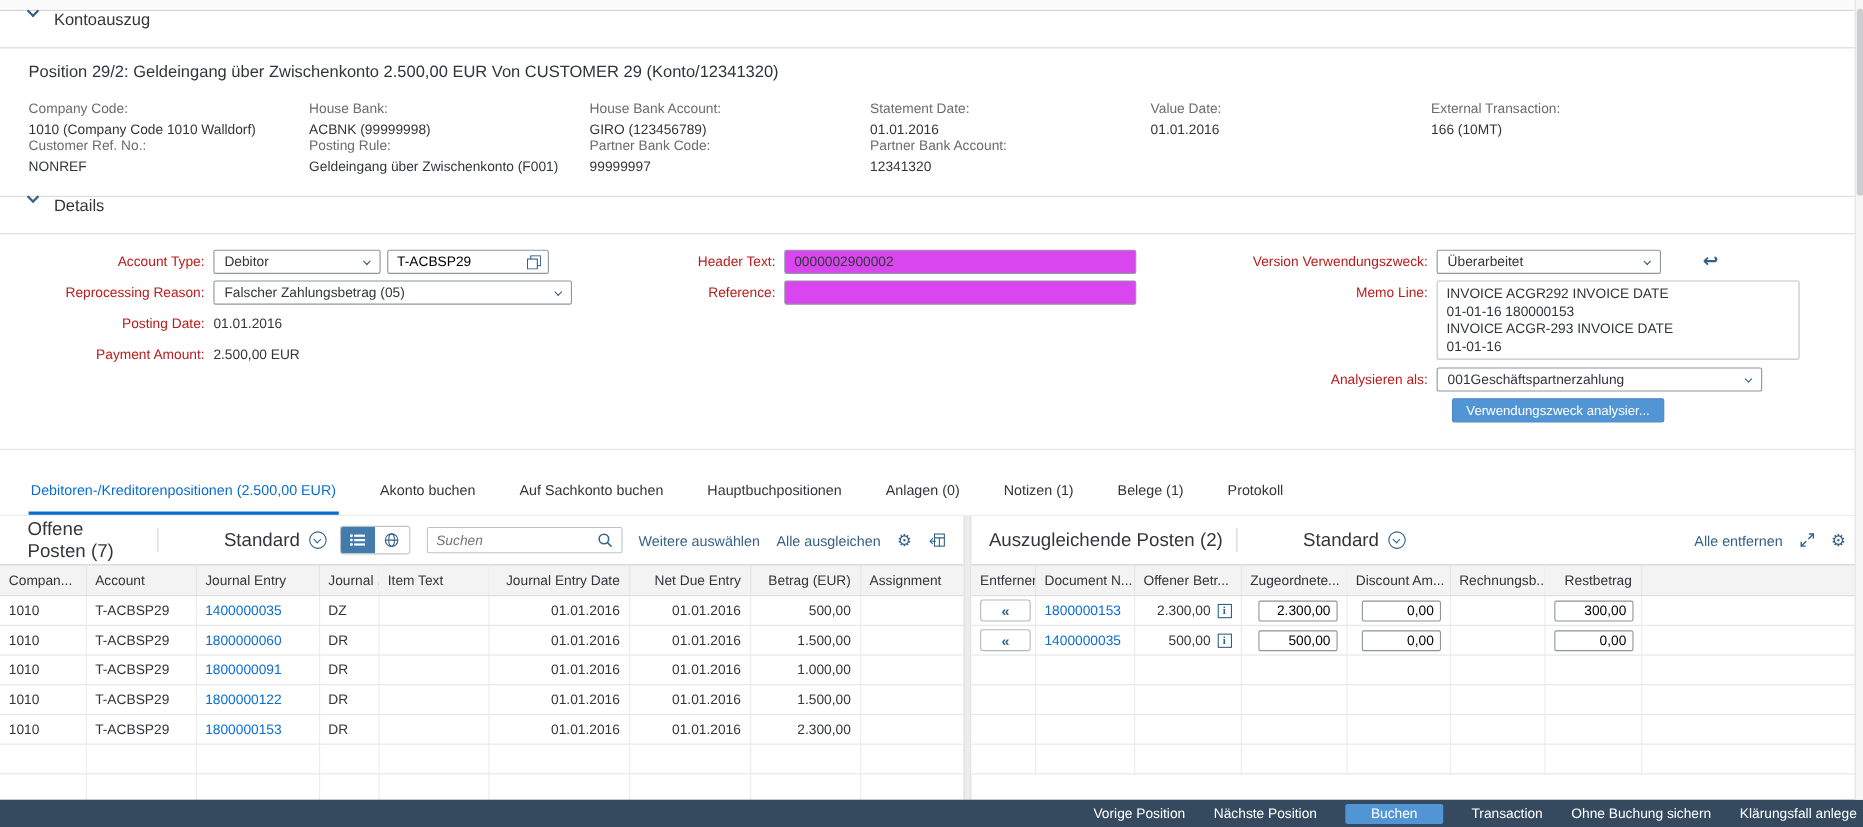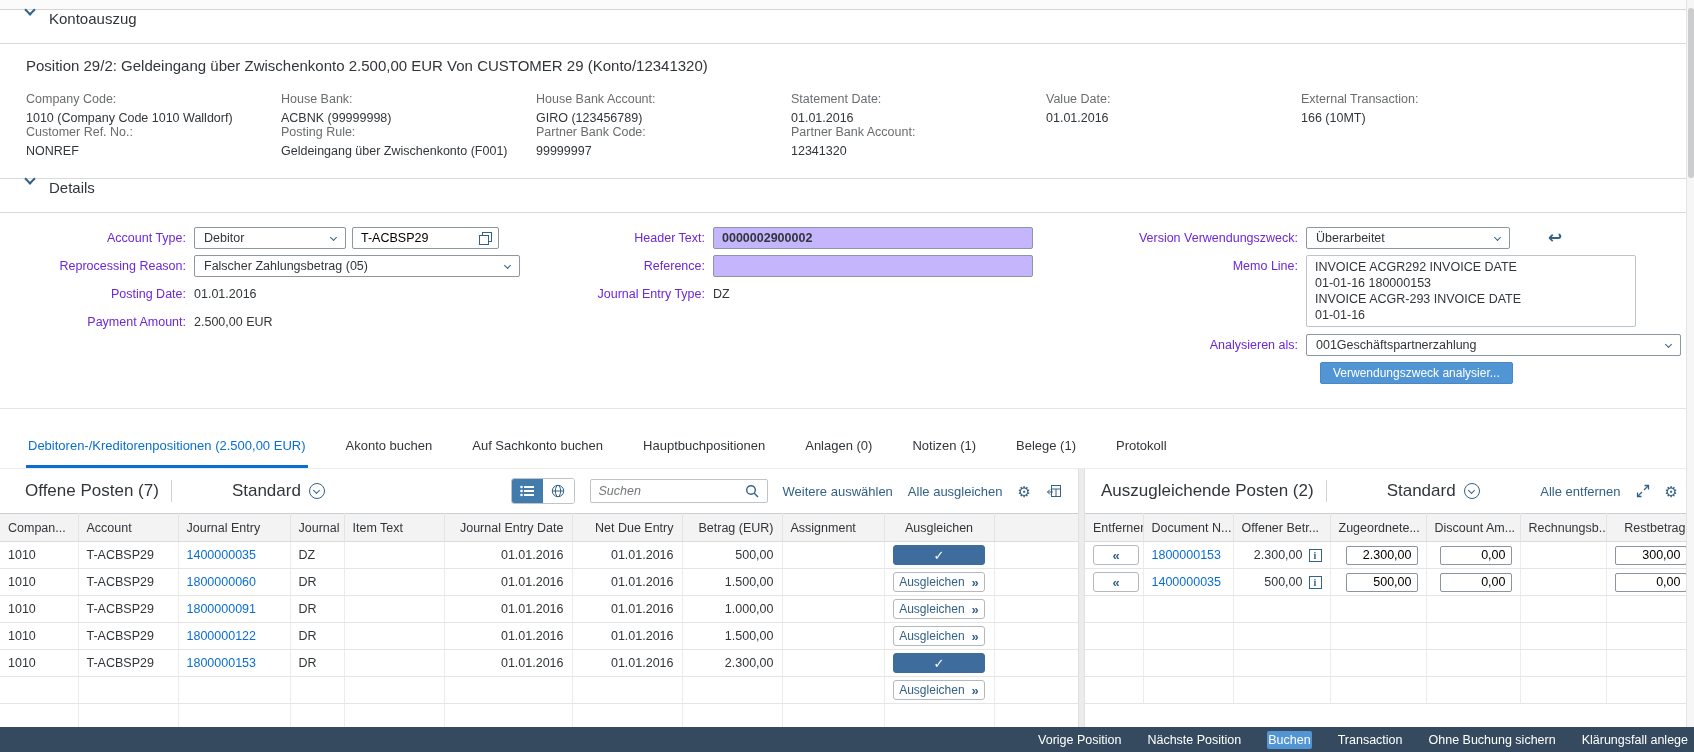--- a/index.html
+++ b/index.html
@@ -23,42 +23,42 @@
   .kv .val { font-size:12.5px; color:#32363a; }
   .link { color:#0a6ed1; text-decoration:none; cursor:pointer; }
 
   
   .details-body { display:flex; padding:14px 0 18px; border-bottom:1px solid #e5e5e5; }
   .dcol1 { width:555px; padding-left:36px; }
   .dcol2 { width:520px; padding-left:40px; }
   .dcol3 { flex:1; padding-left:60px; }
   .frow { display:flex; align-items:center; margin-bottom:6px; }
   .frow.top { align-items:flex-start; }
-  .flabel { font-size:12.5px; color:#6d28d9; text-align:right; margin-right:8px; line-height:22px; flex:none; }
+  .flabel { font-size:12.5px; color:#b91c1c; text-align:right; margin-right:8px; line-height:22px; flex:none; }
   .dcol1 .flabel { width:150px; } .dcol2 .flabel { width:110px; } .dcol3 .flabel { width:163px; }
   .ftext { font-size:12.5px; line-height:22px; }
   .sel { display:inline-flex; align-items:center; justify-content:space-between; gap:8px; height:22px;
     border:1px solid #8e969e; border-radius:2px; background:#fff; padding:0 9px; font-size:12.5px; cursor:pointer; }
-  .inp { height:22px; border:1px solid #8e969e; border-radius:2px; padding:0 8px; font-size:12.5px; color:#32363a; background:#c4b5fd;font-weight:bold; }
+  .inp { height:22px; border:1px solid #8e969e; border-radius:2px; padding:0 8px; font-size:12.5px; color:#32363a; background:#d946ef; }
   .vh-wrap { display:inline-flex; align-items:center; height:22px; border:1px solid #8e969e; border-radius:2px; background:#fff; padding:0 6px 0 8px; }
   .vh-wrap input { border:none; outline:none; font-size:12.5px; width:118px; }
   textarea.memo { width:330px; height:72px; border:1px solid #bfc4c9; border-radius:2px; font-size:12.5px;
     font-family:"Liberation Sans","DejaVu Sans",sans-serif; padding:3px 8px; resize:none; line-height:16px; color:#32363a; }
   .undo { font-size:17px; color:#346187; font-weight:bold; margin-left:38px; cursor:pointer; line-height:22px; }
   .btn-emph { height:22px; background:#5295d5; color:#fff; border:1px solid #4a87c4; border-radius:2px;
     font-size:12px; padding:0 12px; margin-left:14px; cursor:pointer; }
 
   
   .tabs { display:flex; gap:36px; padding:0 26px; margin-top:14px; border-bottom:1px solid #ececec; }
   .tab { font-size:13px; padding:15px 2px 12px; border-bottom:3px solid transparent; cursor:pointer; color:#32363a; }
   .tab.active { color:#0a6ed1; border-bottom-color:#0a6ed1; }
 
   
   .panels { flex:1; min-height:0; display:flex; overflow:hidden; }
-  .lpanel { width:1078px; flex:none; overflow:hidden; }
+  .lpanel { width:876px; flex:none; overflow:hidden; }
   .splitter { width:7px; flex:none; background:#ececec; border-left:1px solid #e0e0e0; border-right:1px solid #e0e0e0; cursor:col-resize; }
   .rpanel { flex:1; min-width:0; overflow:hidden; }
   .tbl-hdr { height:44px; display:flex; align-items:center; gap:12px; padding:0 16px 0 25px; }
   .rpanel .tbl-hdr { padding-left:16px; }
   .tbl-title { font-size:17px; }
   .vdiv { width:1px; height:22px; background:#d0d3d6; }
   .view-sel { display:flex; align-items:center; gap:8px; font-size:17px; cursor:pointer;margin-left:48px; }
   .circ { width:16px; height:16px; border:1px solid #346187; border-radius:50%; display:inline-flex; align-items:center; justify-content:center; }
   .toolbar { margin-left:auto; display:flex; align-items:center; gap:15px; }
   .seg { display:flex; border:1px solid #bfc4c9; border-radius:3px; overflow:hidden; }
@@ -89,21 +89,21 @@
     border:1px solid #b4b9be; border-radius:3px; background:#fff; color:#346187; font-size:13px; font-weight:bold; cursor:pointer; }
   .cell-input { width:72px; height:19px; border:1px solid #8c949c; border-radius:2px; font-size:12.5px; text-align:right; padding:0 5px; }
   .info-ic { display:inline-flex; align-items:center; justify-content:center; width:13px; height:13px; border:1px solid #346187;
     color:#346187; font-size:10px; font-weight:bold; margin-left:6px; vertical-align:-2px; cursor:pointer;
     font-family:"Liberation Serif","DejaVu Serif",serif; }
   .amt-flex { display:flex; align-items:center; justify-content:flex-end; }
 
   
   .footer { height:25px; flex:none; background:#354a5f; display:flex; align-items:center; justify-content:flex-end; gap:26px; padding:0 6px; overflow:hidden; }
   .f-btn { color:#fff; font-size:12.5px; white-space:nowrap; cursor:pointer;text-align:right; }
-  .f-btn.emph { background:#5295d5; border-radius:2px; padding:2px 1px; }
+  .f-btn.emph { background:#5295d5; border-radius:2px; padding:2px 23px; }
 
   
   .scrollbar { position:absolute; right:0; top:0; bottom:25px; width:8px; background:#f6f6f6; border-left:1px solid #e3e3e3; cursor:pointer; }
   .scrollbar .thumb { position:absolute; top:8px; left:1px; width:6px; height:170px; background:#cccdce; border-radius:3px; }
 </style>
 </head>
 <body>
 
 <div class="page">
   <div class="top-strip"></div>
@@ -199,44 +199,40 @@
       </div>
       <div class="dcol2">
         <div class="frow">
           <span class="flabel">Header Text:</span>
           <input class="inp" style="width: 320px;" value="0000002900002">
         </div>
         <div class="frow">
           <span class="flabel">Reference:</span>
           <input class="inp" style="width: 320px;" value="">
         </div>
-        <div class="frow">
-          <span class="flabel">Journal Entry Type:</span>
-          <span class="ftext">DZ</span>
-        </div>
       </div>
       <div class="dcol3">
         <div class="frow">
           <span class="flabel">Version Verwendungszweck:</span>
           <span class="sel" style="width:204px;">
             <span>Überarbeitet</span>
             <span class="chev sm"></span>
           </span>
           <span class="undo">↩</span>
         </div>
         <div class="frow top">
           <span class="flabel">Memo Line:</span>
           <textarea class="memo" style="">INVOICE ACGR292 INVOICE DATE
 01-01-16 180000153
 INVOICE ACGR-293 INVOICE DATE
 01-01-16</textarea>
         </div>
         <div class="frow" style="margin-top:7px;">
           <span class="flabel">Analysieren als:</span>
-          <span class="sel" style="width:375px;">
+          <span class="sel" style="width:296px;">
             <span>001Geschäftspartnerzahlung</span>
             <span class="chev sm"></span>
           </span>
         </div>
         <div class="frow">
           <span class="flabel"></span>
           <button class="btn-emph">Verwendungszweck analysier...</button>
         </div>
       </div>
     </div>

